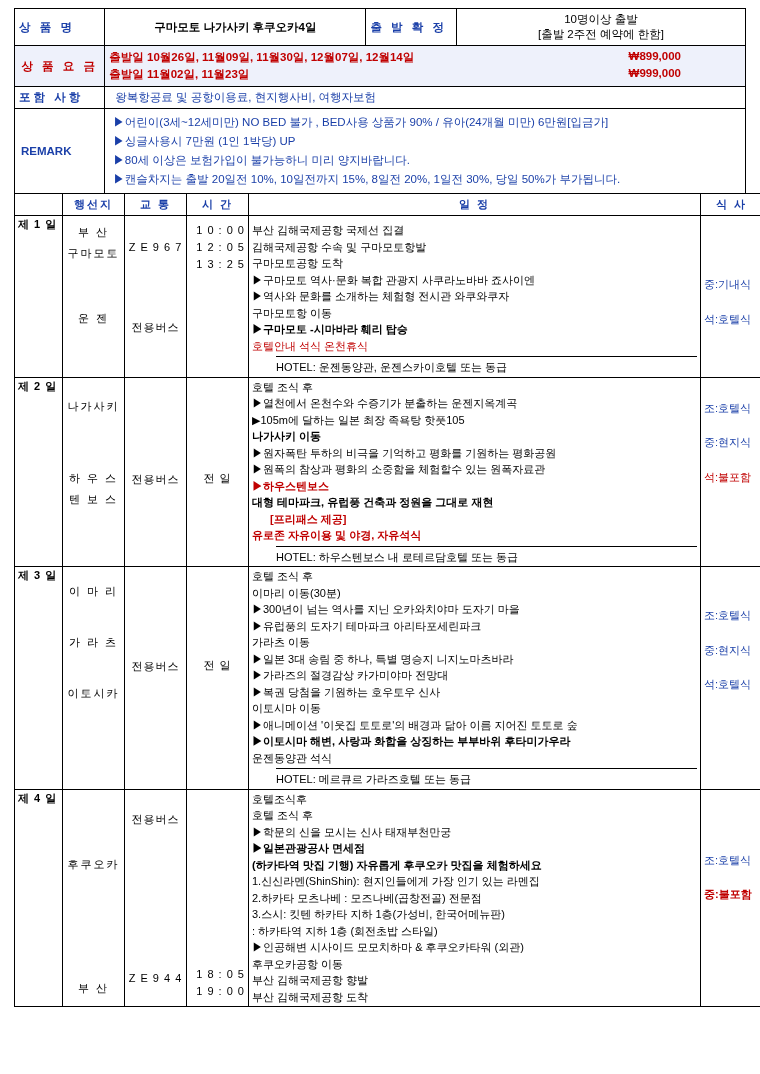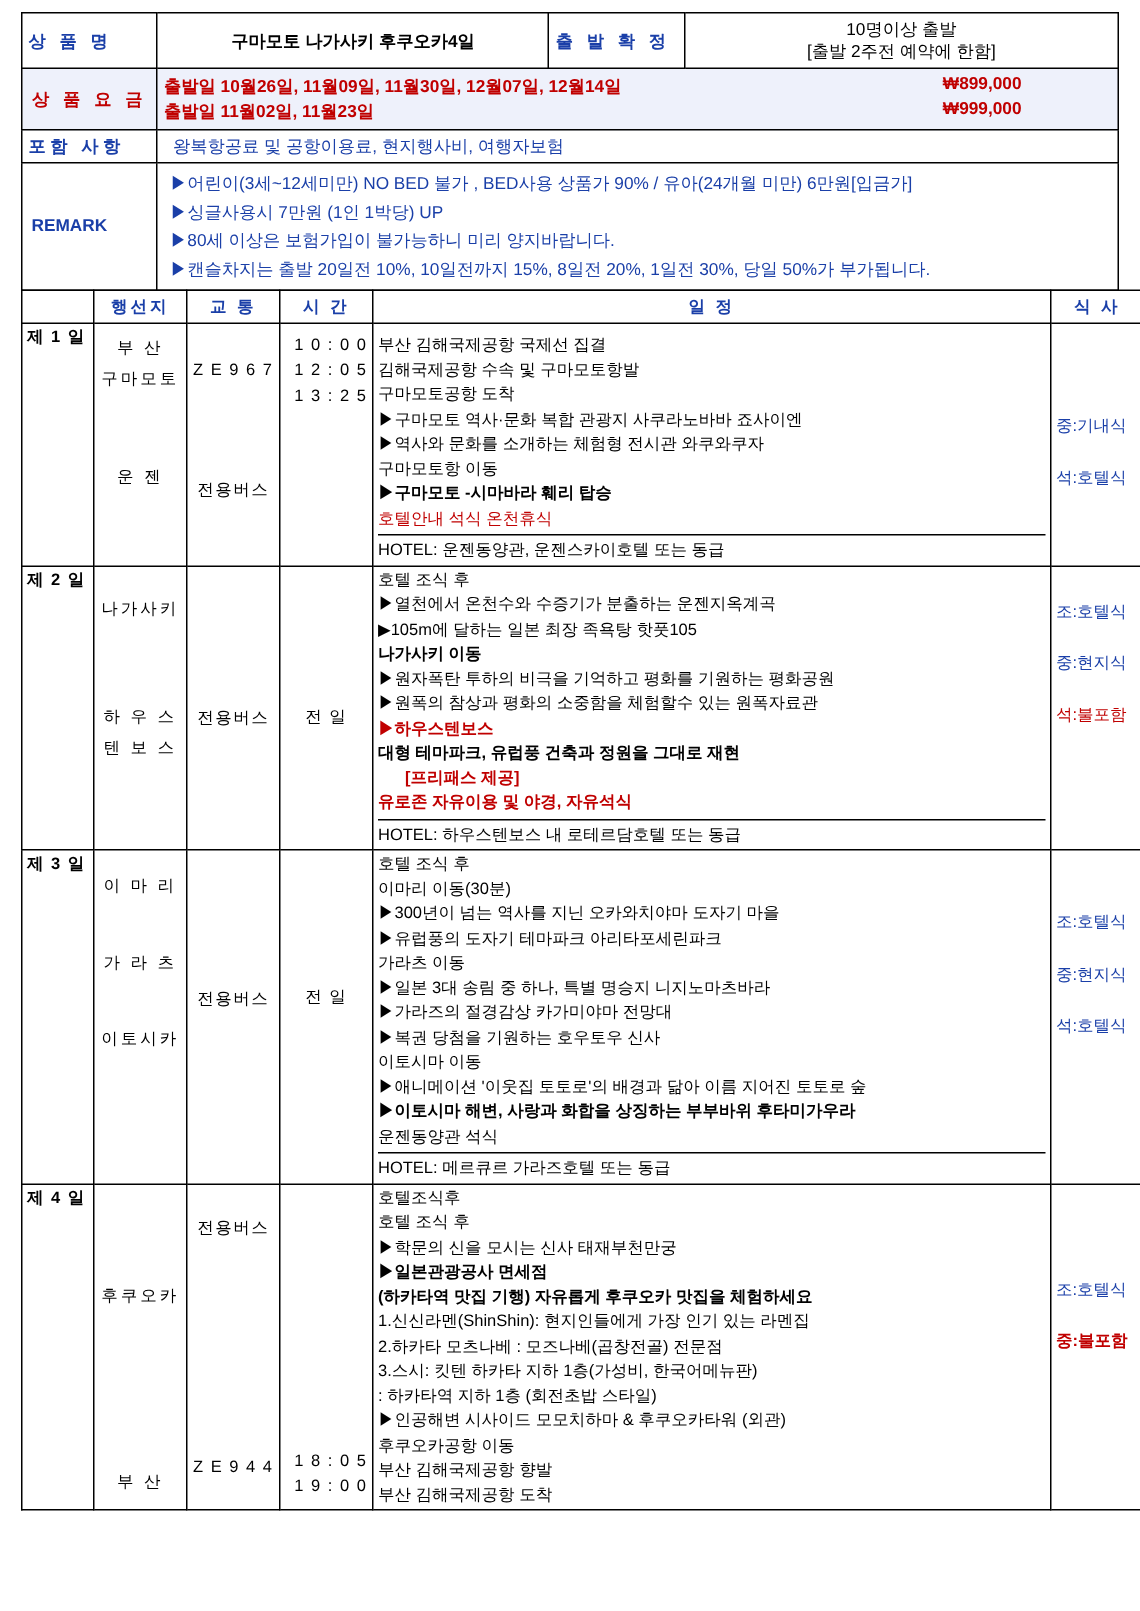--- a/index.html
+++ b/index.html
@@ -115,21 +115,21 @@
   .itin div{white-space:nowrap;}
   .meals{
     vertical-align:top;
     font-size:11px;
     line-height:1.5;
     text-align:left;
     padding:1px 3px;
     color:#1a3fa8;
   }
   .meals div{white-space:nowrap; margin-bottom:18px;}
-  .hotel-line{border-top:1px solid #000; margin-top:2px; padding-top:2px;}
+  .hotel-line{border-top:1px solid #000; margin-top:2px; padding-top:2px;margin-left:24px;}
 </style>
 </head>
 <body>
 
 <div class="page">
 
 
   <table class="hdr-table">
     <colgroup>
       <col style="width:90px">

